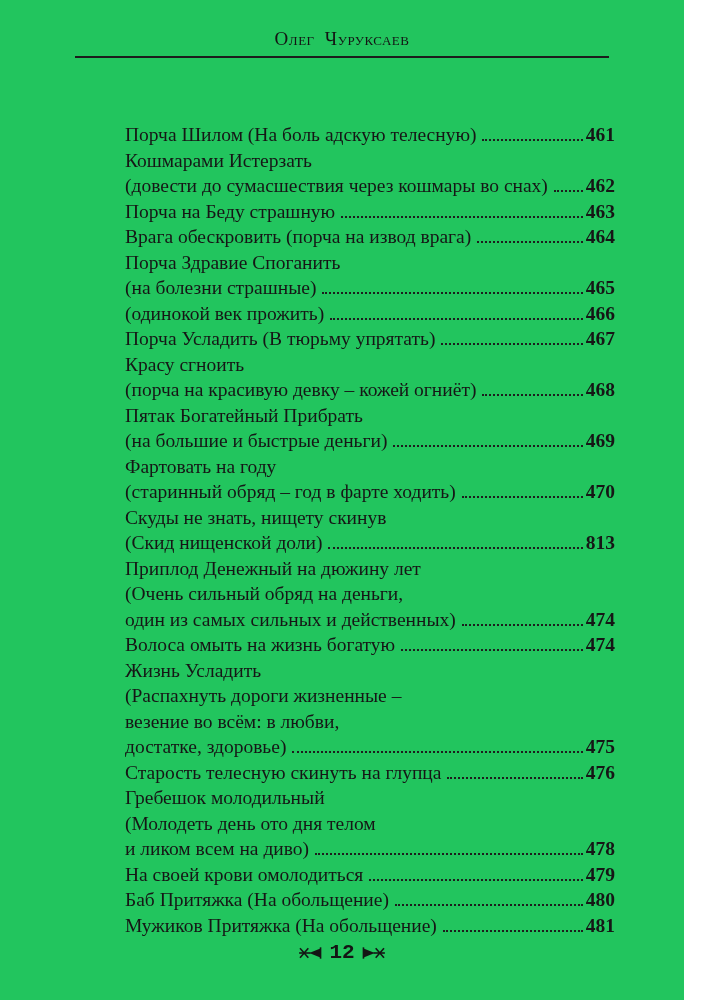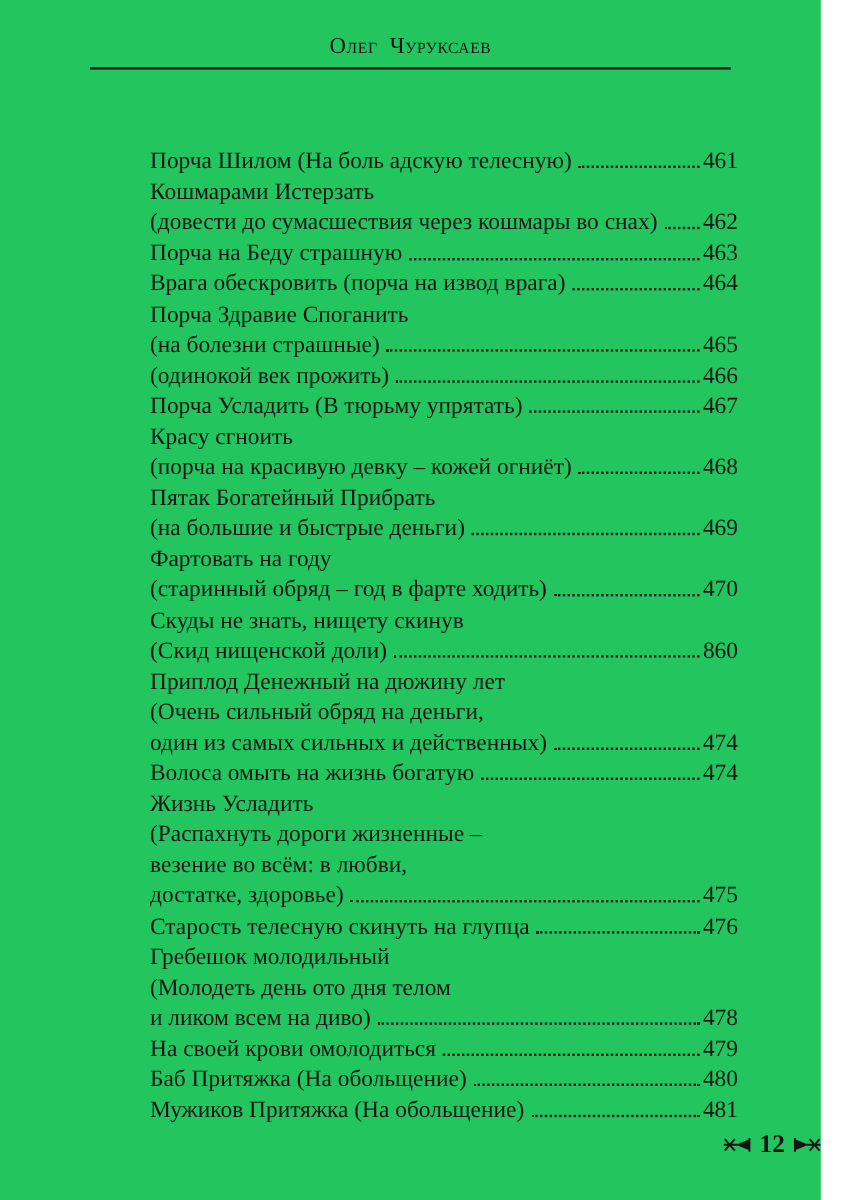--- a/index.html
+++ b/index.html
@@ -59,31 +59,33 @@
   }
   .leader {
     flex: 1 1 auto;
     min-width: 12px;
     border-bottom: 2px dotted #1d1d1d;
     margin: 0 3px 4px 6px;
   }
   .pg {
     flex: 0 0 auto;
     text-align: right;
+    font-weight: bold;
   }
   
   .footer {
     position: absolute;
     top: 941px;
     left: 0;
     right: 0;
     display: flex;
-    justify-content: flex-end;
+    justify-content: center;
     align-items: center;
     gap: 7px;
+    font-family: Liberation Mono, monospace;
   }
   .pnum {
     font-size: 21px;
     font-weight: 700;
     color: #141414;
   }
   .orn svg {
     display: block;
   }
   .orn {
@@ -170,21 +172,21 @@
         <span class="t">(старинный обряд – год в фарте ходить)</span>
         <span class="leader"></span>
         <span class="pg">470</span>
       </div>
       <div class="line">
         <span class="t">Скуды не знать, нищету скинув</span>
       </div>
       <div class="line">
         <span class="t">(Скид нищенской доли)</span>
         <span class="leader"></span>
-        <span class="pg">860</span>
+        <span class="pg">813</span>
       </div>
       <div class="line">
         <span class="t">Приплод Денежный на дюжину лет</span>
       </div>
       <div class="line">
         <span class="t">(Очень сильный обряд на деньги,</span>
       </div>
       <div class="line">
         <span class="t">один из самых сильных и действенных)</span>
         <span class="leader"></span>

